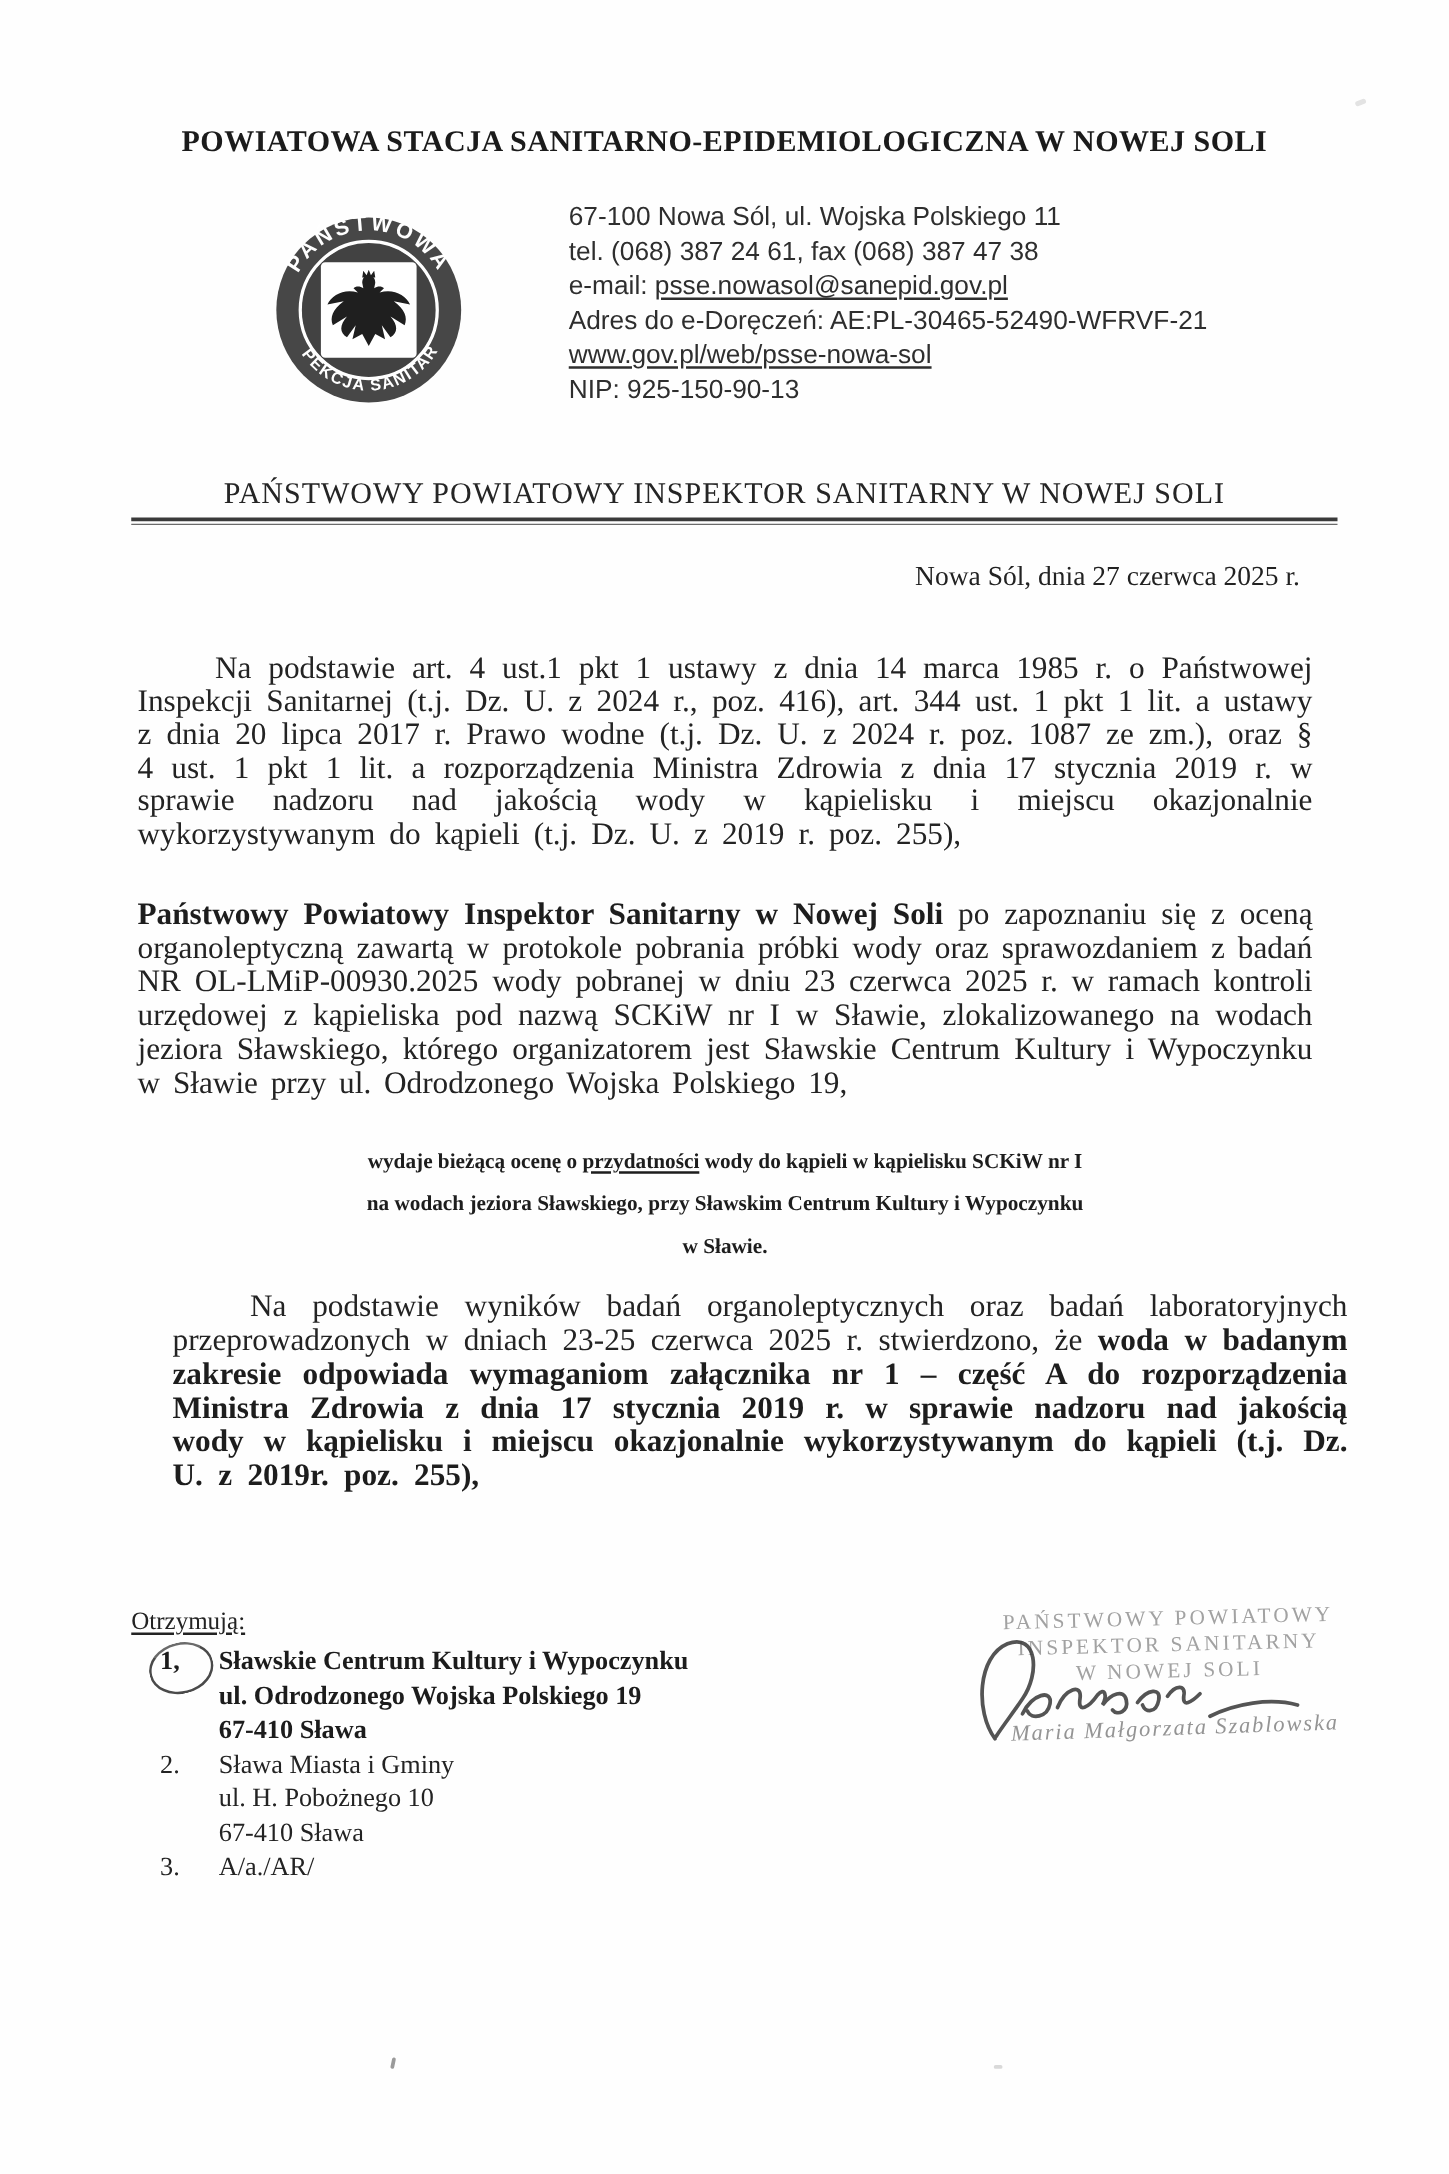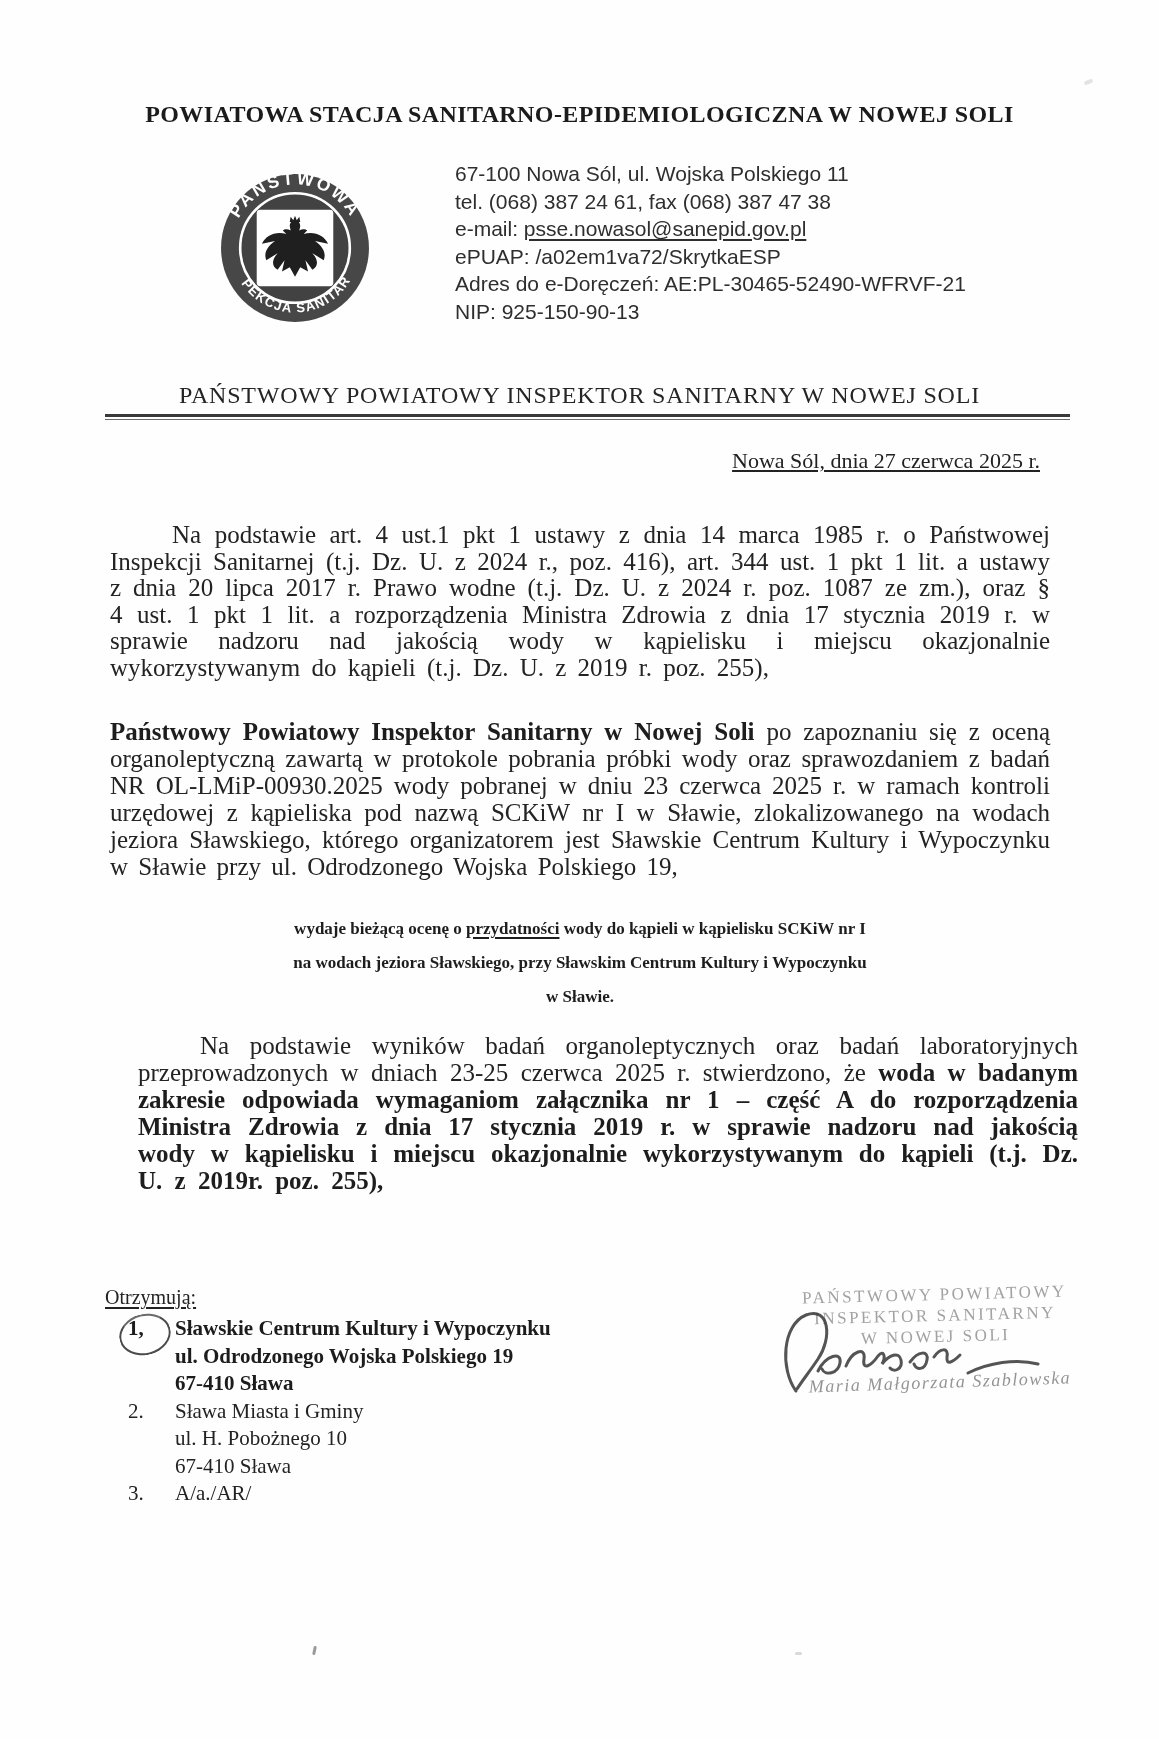--- a/index.html
+++ b/index.html
@@ -21,21 +21,21 @@
   .u{text-decoration:underline; text-decoration-thickness:2px; text-underline-offset:3px;}
   .inspector{
     position:absolute; top:382px; left:0; right:0; text-align:center;
     font-size:24px; letter-spacing:.8px; color:#252525;
   }
   .rule{
     position:absolute; top:414px; left:105px; width:965px; height:2px;
     border-top:3px solid #3a3a3a; border-bottom:1px solid #6a6a6a;
   }
   .case{position:absolute; top:448px; left:108px; font-size:22px;}
-  .date{position:absolute; top:448px; right:119px; font-size:22px;text-decoration:underline;}
+  .date{position:absolute; top:448px; right:119px; font-size:22px;}
   .para{position:absolute; left:110px; width:940px; margin:0; font-size:25px; text-align:justify; color:#232323;}
   .p1{top:522px; line-height:26.5px; text-indent:62px; word-spacing:5px;}
   .p2{top:718px; line-height:27px; word-spacing:4px;}
   .p3{top:1032px; line-height:27px; text-indent:62px; word-spacing:6px;margin-left:28px;}
   .p2 b,.p3 b{color:#1d1d1d;}
   .decision{
     position:absolute; top:912px; left:110px; width:940px;
     font-weight:bold; font-size:17px; line-height:34px; text-align:center; color:#1d1d1d;
   }
   .recipients{position:absolute; left:105px; top:1286px; font-size:21px; color:#232323;}
@@ -97,22 +97,22 @@
                  C-34,-14 -22,-20 -10,-16 L-14,-20 C-12,-22 -8,-22 -5,-20 L-6,-25
                  C-6,-29 -4,-32 0,-32 Z"></path>
       </g>
     </svg>
   </div>
 
   <div class="contact">
     <div>67-100 Nowa Sól, ul. Wojska Polskiego 11</div>
     <div>tel. (068) 387 24 61,  fax (068) 387 47 38</div>
     <div><span>e-mail: </span><span class="u">psse.nowasol@sanepid.gov.pl</span></div>
-    <div>ePUAP: /a02em1va72/SkrytkaESP</div>
     <div>Adres do e-Doręczeń: AE:PL-30465-52490-WFRVF-21</div>
+    <div class="u">www.gov.pl/web/psse-nowa-sol</div>
     <div>NIP: 925-150-90-13</div>
   </div>
 
   <div class="inspector">PAŃSTWOWY POWIATOWY INSPEKTOR SANITARNY W NOWEJ SOLI</div>
   <div class="rule"></div>
 
   <div class="date">Nowa Sól, dnia 27 czerwca 2025 r.</div>
 
   <p class="para p1">Na podstawie art. 4 ust.1 pkt 1 ustawy z dnia 14 marca 1985 r. o Państwowej Inspekcji Sanitarnej (t.j. Dz. U. z 2024 r., poz. 416), art. 344 ust. 1 pkt 1 lit. a ustawy z dnia 20 lipca 2017 r. Prawo wodne (t.j. Dz. U. z 2024 r. poz. 1087 ze zm.), oraz § 4 ust. 1 pkt 1 lit. a rozporządzenia Ministra Zdrowia z dnia 17 stycznia 2019 r. w sprawie nadzoru nad jakością wody w kąpielisku i miejscu okazjonalnie wykorzystywanym do kąpieli (t.j. Dz. U. z 2019 r. poz. 255),</p>
 

